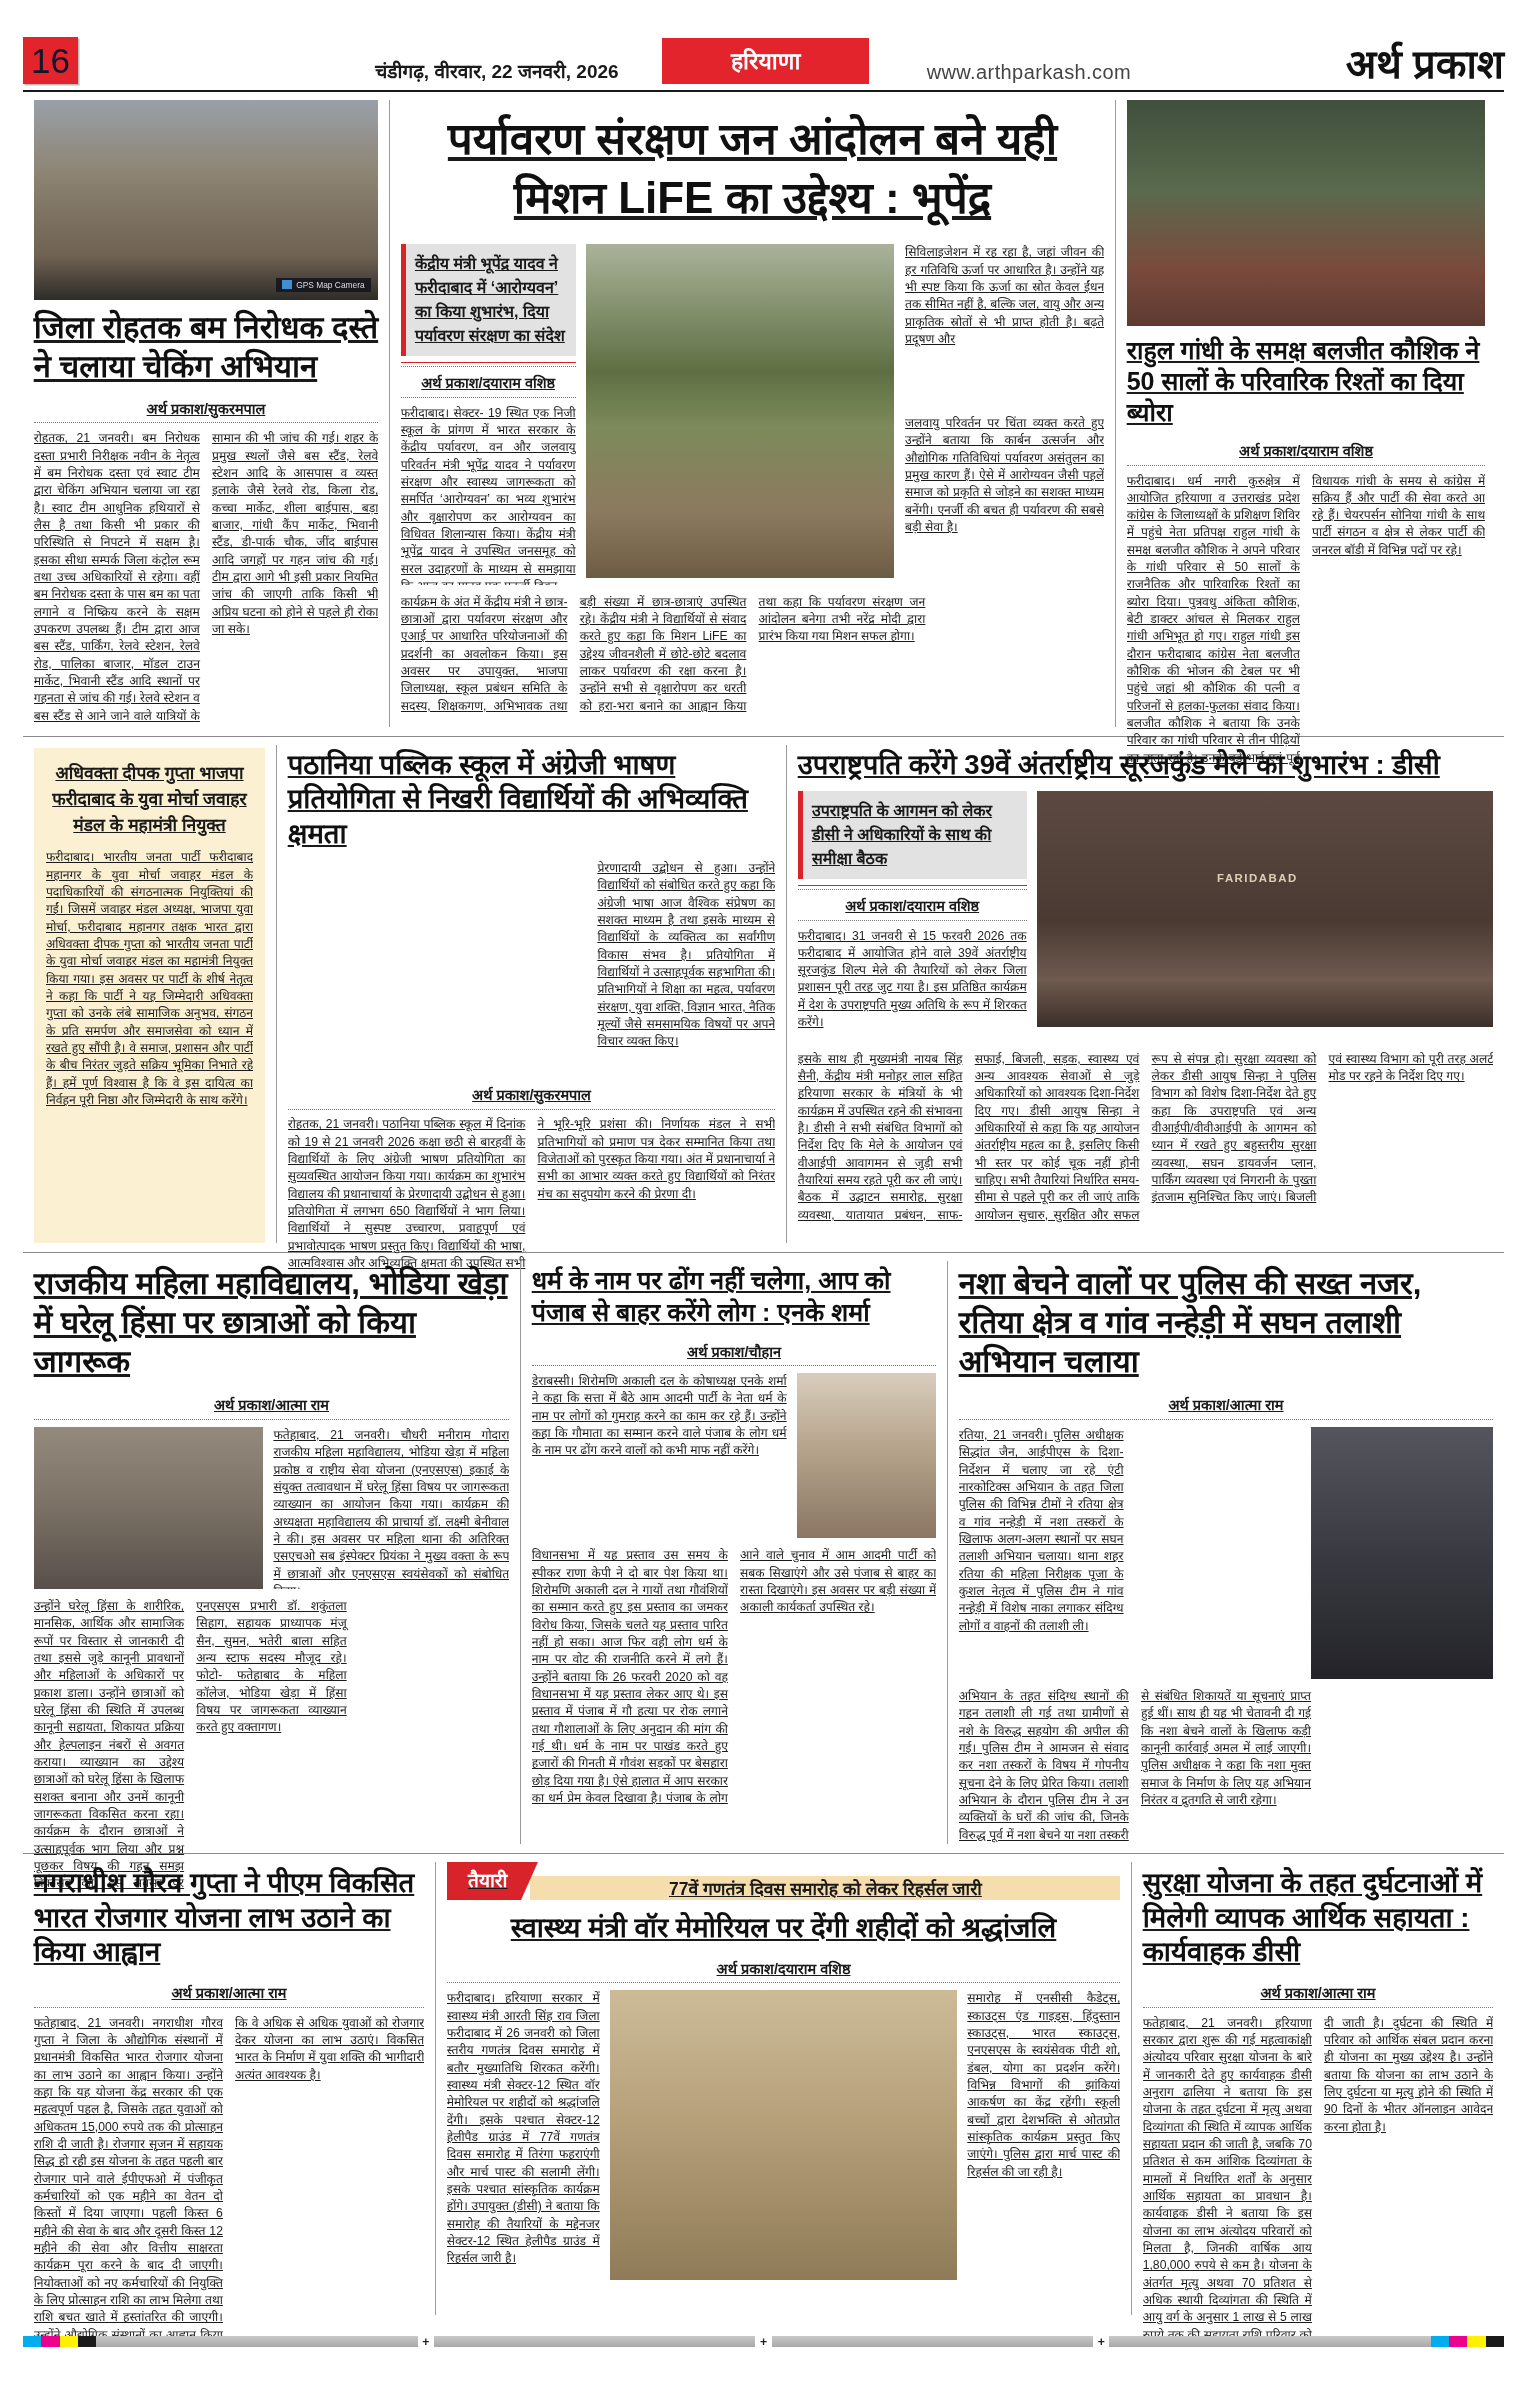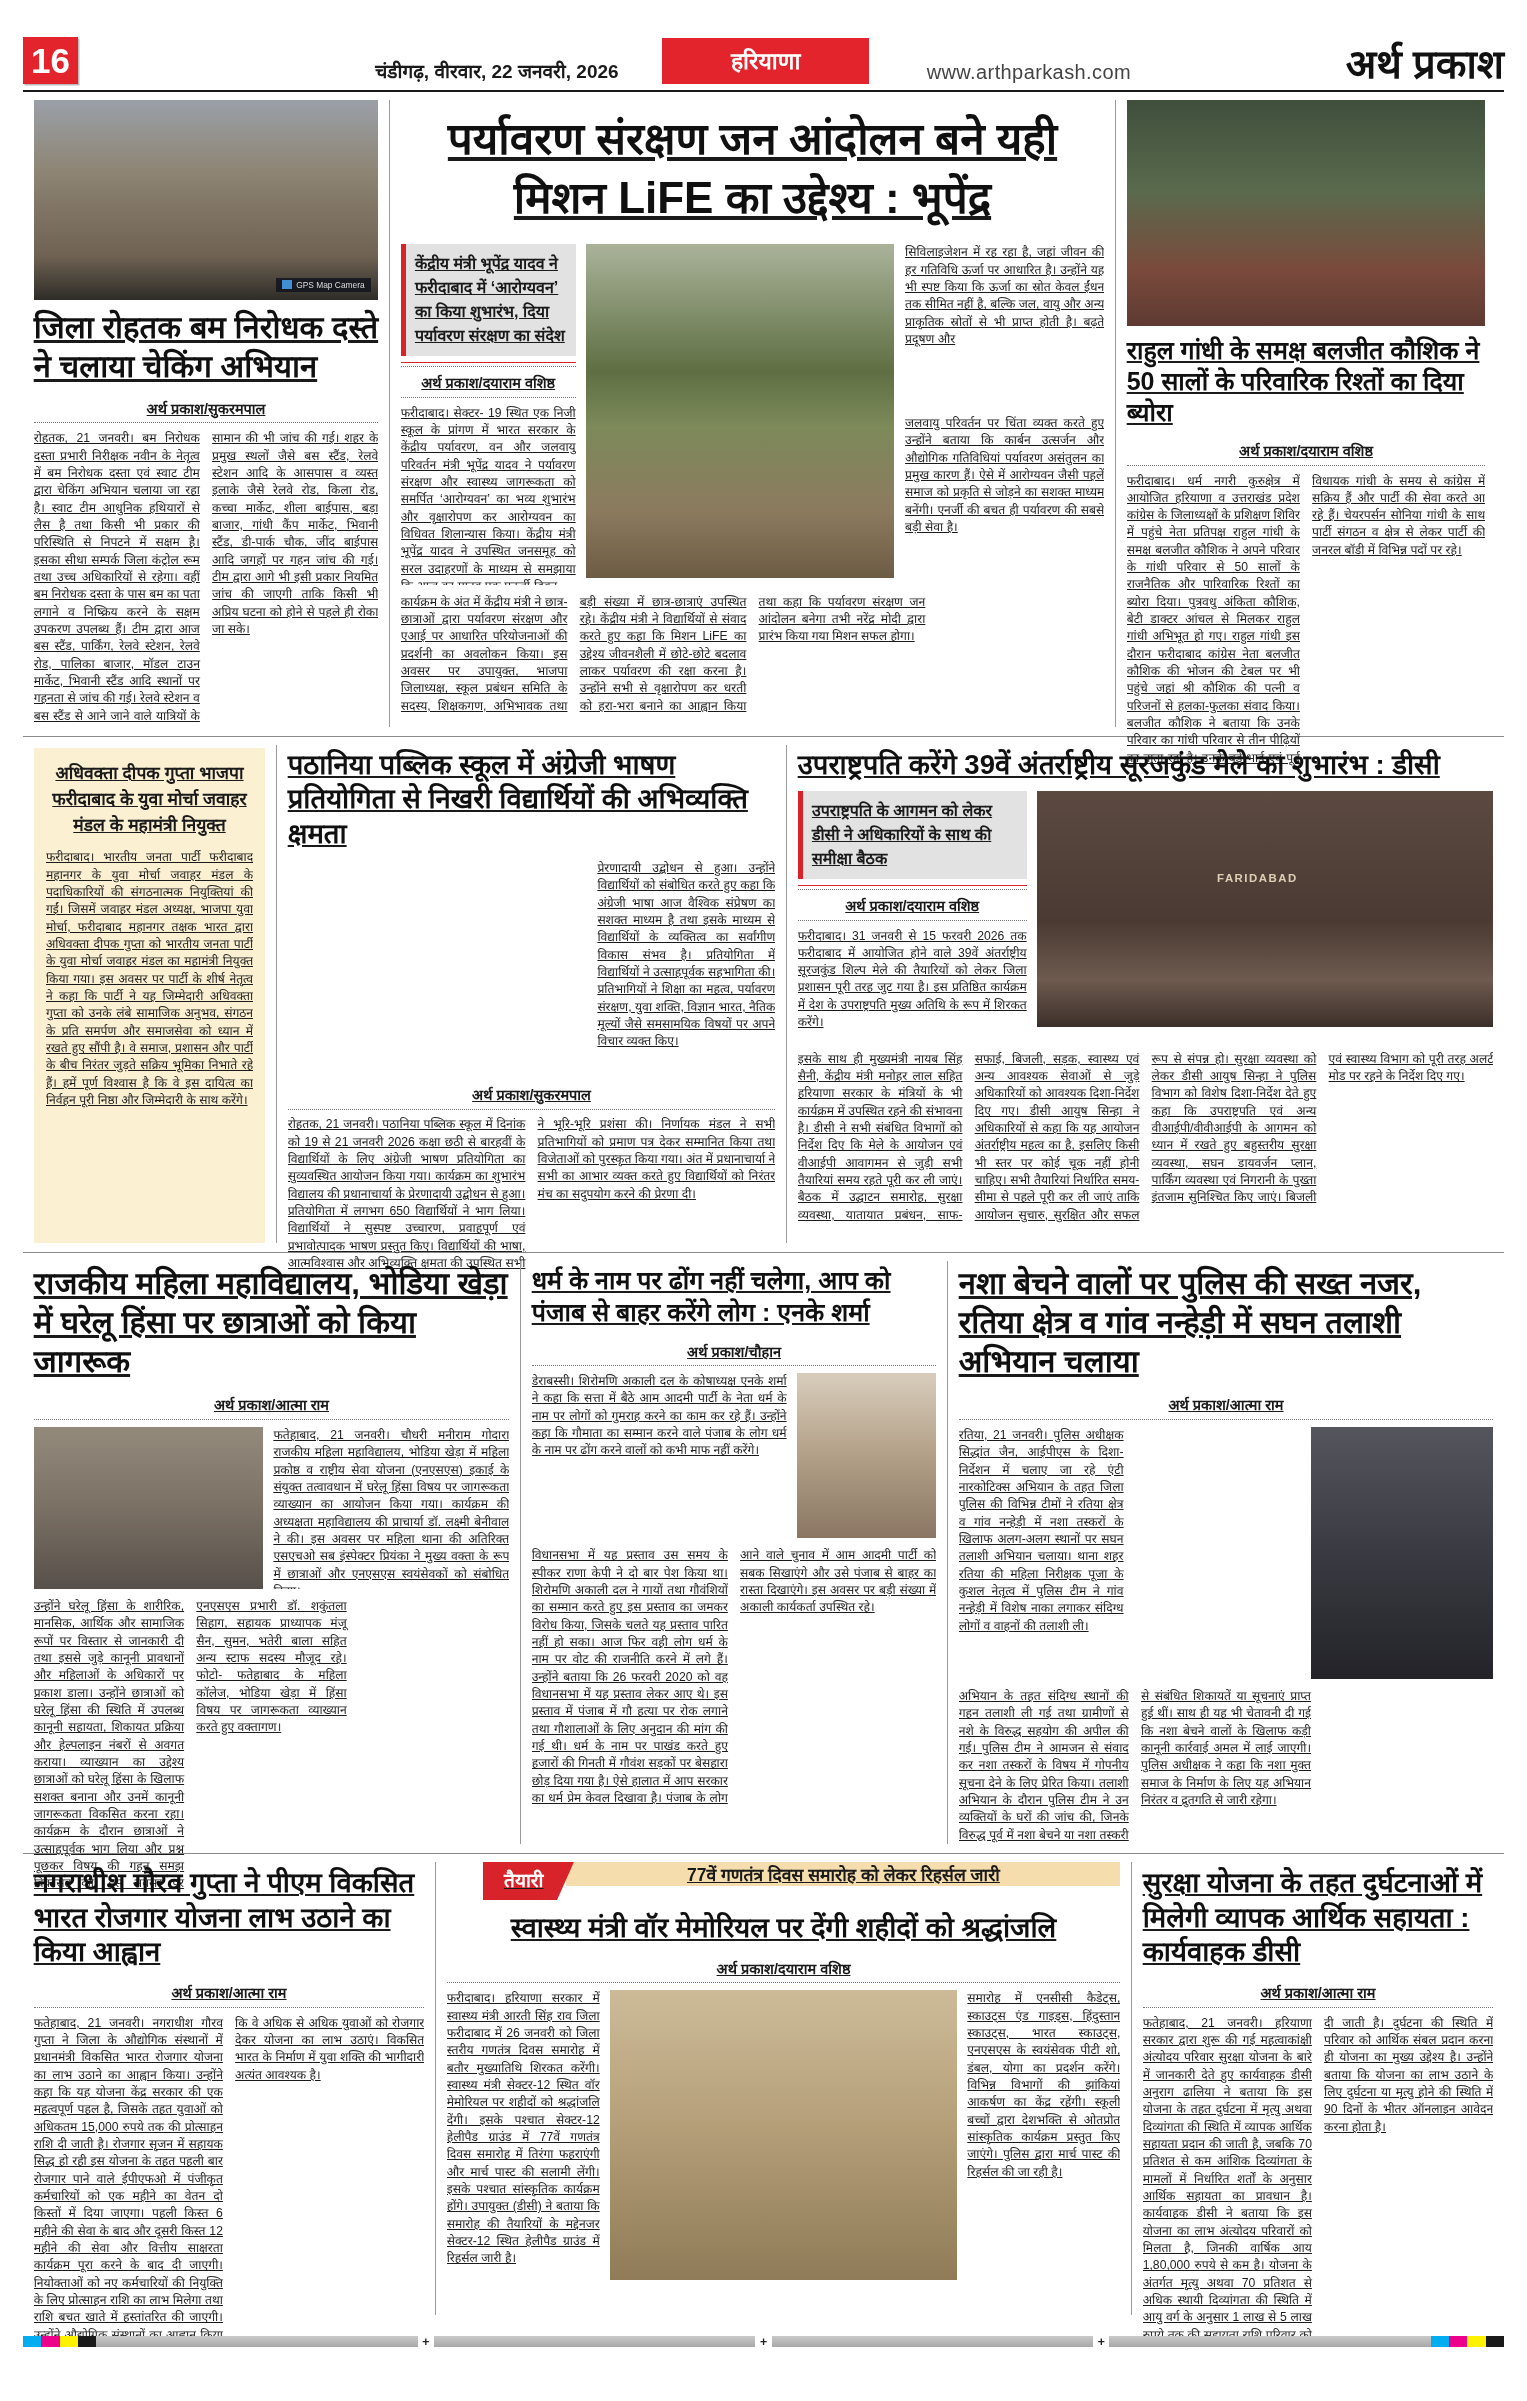--- a/index.html
+++ b/index.html
@@ -4,21 +4,21 @@
 <style>
   * { margin:0; padding:0; box-sizing:border-box; }
   html,body { background:#e9e9e9; }
   .page {
     width:1527px; height:2401px; margin:0 auto; background:#ffffff;
     font-family:"Liberation Sans","DejaVu Sans",sans-serif; color:#1a1a1a;
     padding:35px 23px 0 23px; position:relative; overflow:hidden;
   }
   
   .hdr { display:flex; align-items:flex-end; gap:15.3px; height:49px; }
-  .pagenum { background:#e4242c; color:#ffffff; font-weight:700; font-size:35px;
+  .pagenum { background:#e4242c; color:#0f172a; font-weight:400; font-size:35px;
     width:55px; height:47px; display:flex; align-items:center; justify-content:center;
     box-shadow:1.5px 1.5px 0 #bbb; }
   .dateline { font-weight:700; font-size:19px; margin-left:282px; white-space:nowrap; }
   .sect-badge { background:#e4242c; color:#fff; font-weight:700; font-size:23px;
     padding:6.1px 69px 7.6px 69px; margin-left:28px; }
   .site { font-size:20px; color:#444; margin-left:42px; letter-spacing:0.4px; }
   .masthead { margin-left:auto; font-weight:700; font-size:40px; color:#111; line-height:1; }
   .toprule { border:none; border-top:2.3px solid #1a1a1a; margin:6.1px 0 0 0; }
 
   
@@ -43,21 +43,21 @@
   .photo { position:relative; overflow:hidden; flex-shrink:0; }
   .photo .plabel { position:absolute; left:0; right:16px; top:34%; text-align:center;
     color:#f3e8c9; font-weight:700; font-size:11.4px; letter-spacing:1.5px; opacity:.85; }
   .gps { position:absolute; right:7.6px; bottom:7.6px; background:rgba(15,18,28,.82);
     color:#dcdcdc; font-size:8.4px; padding:2.3px 6.1px; display:flex; gap:4.6px; align-items:center; }
   .gps .dot { width:9.2px; height:9.2px; background:#3f8fd2; display:inline-block; }
   .creambox { background:#fbf0d2; padding:12.2px 12.2px; height:100%; }
   .creambox .cb-title { font-weight:700; font-size:17.5px; line-height:1.5; text-align:center;
     margin-bottom:10.7px; }
   .row { display:flex; gap:10.7px; }
-  .kicker-row { display:flex; align-items:flex-start; margin-bottom:7.6px;margin-left:36px; }
+  .kicker-row { display:flex; align-items:flex-end; margin-bottom:7.6px; }
   .kicker { background:#d8232a; color:#fff; font-weight:700; font-size:19px;
     padding:5.3px 30.5px 6.9px 21.4px; clip-path:polygon(0 0,100% 0,calc(100% - 17px) 100%,0 100%); }
   .strip { background:#f6ddae; flex:1; display:flex; align-items:center; justify-content:center;
     font-weight:700; font-size:17.5px; margin-left:-7.6px; }
 
   
   .ph-police   { background:linear-gradient(180deg,#9aa0a8 0%,#8e8575 35%,#6f6252 78%,#2e2c28 100%); }
   .ph-plant    { background:linear-gradient(180deg,#aab39a 0%,#5f6f43 38%,#7d8a5a 55%,#8c7a5f 80%,#6d5c44 100%); }
   .ph-stage    { background:linear-gradient(180deg,#3f4f3c 0%,#5a6a4d 40%,#7a4a3c 75%,#5e3a32 100%); }
   .ph-school   { background:linear-gradient(180deg,#b1987０,#b19870 0%,#96815f 28%,#e5b93e 55%,#d9a832 75%,#6e563a 100%); }

